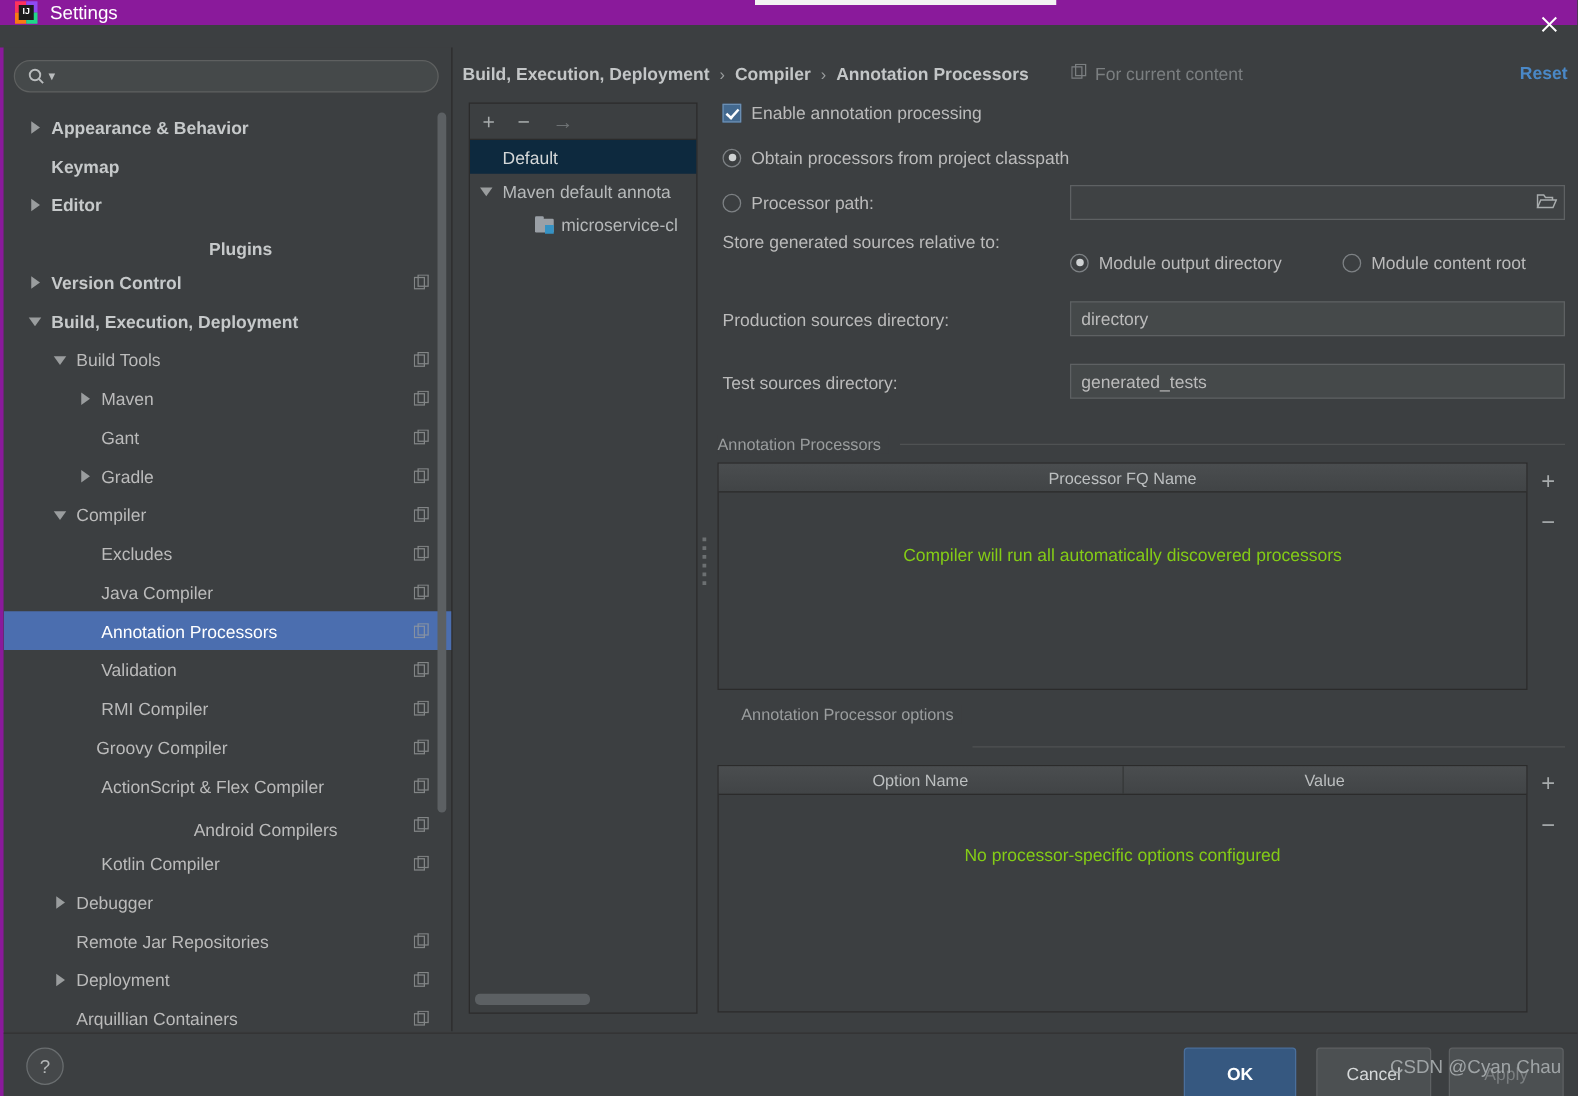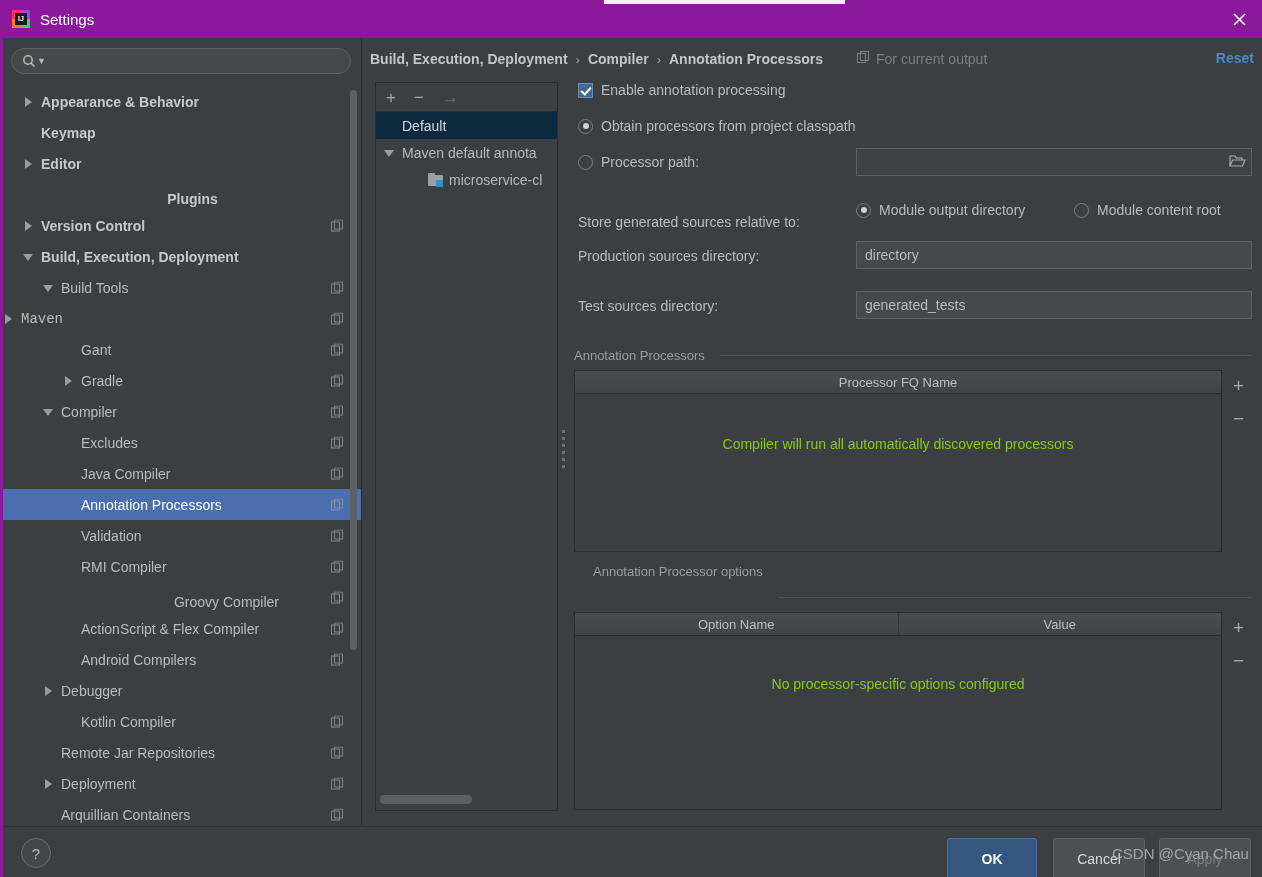--- a/index.html
+++ b/index.html
@@ -12,21 +12,21 @@
   #app {
     position: relative;
     width: 1262px; height: 877px;
     background: #3c3f41;
     box-sizing: border-box;
   }
 
   
   .titlebar {
     position: absolute; left: 0; top: 0;
-    width: 1262px; height: 38px;
+    width: 1262px; height: 20px;
     background: #8a1a9b;
     display: flex; align-items: center;
   }
   .title-accent {
     position: absolute; left: 604px; top: 0;
     width: 241px; height: 4px;
     background: #f2f2f2;
   }
   .logo {
     position: relative;
@@ -486,21 +486,21 @@
           <span>Build, Execution, Deployment</span>
         </div>
         <div class="tree-row" style="padding-left: 40px;">
           <span class="tw down"></span>
           <span>Build Tools</span>
           <span class="copy-icon"><svg width="13" height="13" viewBox="0 0 13 13">
               <rect x="0.5" y="2.5" width="8" height="9" fill="none" stroke="#9a9d9e"></rect>
               <rect x="3.5" y="0.5" width="8" height="9" fill="none" stroke="#9a9d9e"></rect>
             </svg></span>
         </div>
-        <div class="tree-row" style=" font-family: Liberation Mono, monospace;">
+        <div class="tree-row" style="padding-left: 60px;">
           <span class="tw right"></span>
           <span>Maven</span>
           <span class="copy-icon"><svg width="13" height="13" viewBox="0 0 13 13">
               <rect x="0.5" y="2.5" width="8" height="9" fill="none" stroke="#9a9d9e"></rect>
               <rect x="3.5" y="0.5" width="8" height="9" fill="none" stroke="#9a9d9e"></rect>
             </svg></span>
         </div>
         <div class="tree-row" style="padding-left: 60px;">
           <span class="tw"></span>
           <span>Gant</span>
@@ -558,55 +558,55 @@
             </svg></span>
         </div>
         <div class="tree-row" style="padding-left: 60px;">
           <span class="tw"></span>
           <span>RMI Compiler</span>
           <span class="copy-icon"><svg width="13" height="13" viewBox="0 0 13 13">
               <rect x="0.5" y="2.5" width="8" height="9" fill="none" stroke="#9a9d9e"></rect>
               <rect x="3.5" y="0.5" width="8" height="9" fill="none" stroke="#9a9d9e"></rect>
             </svg></span>
         </div>
-        <div class="tree-row" style="padding-left: 88px; flex-direction: column;">
+        <div class="tree-row" style="padding-left: 56px;">
           <span class="tw"></span>
           <span>Groovy Compiler</span>
           <span class="copy-icon"><svg width="13" height="13" viewBox="0 0 13 13">
               <rect x="0.5" y="2.5" width="8" height="9" fill="none" stroke="#9a9d9e"></rect>
               <rect x="3.5" y="0.5" width="8" height="9" fill="none" stroke="#9a9d9e"></rect>
             </svg></span>
         </div>
         <div class="tree-row" style="padding-left: 60px;">
           <span class="tw"></span>
           <span>ActionScript &amp; Flex Compiler</span>
           <span class="copy-icon"><svg width="13" height="13" viewBox="0 0 13 13">
               <rect x="0.5" y="2.5" width="8" height="9" fill="none" stroke="#9a9d9e"></rect>
               <rect x="3.5" y="0.5" width="8" height="9" fill="none" stroke="#9a9d9e"></rect>
             </svg></span>
         </div>
-        <div class="tree-row" style="padding-left: 60px;">
+        <div class="tree-row" style="padding-left: 60px; flex-direction: column;">
           <span class="tw"></span>
           <span>Android Compilers</span>
+          <span class="copy-icon"><svg width="13" height="13" viewBox="0 0 13 13">
+              <rect x="0.5" y="2.5" width="8" height="9" fill="none" stroke="#9a9d9e"></rect>
+              <rect x="3.5" y="0.5" width="8" height="9" fill="none" stroke="#9a9d9e"></rect>
+            </svg></span>
+        </div>
+        <div class="tree-row" style="padding-left: 60px;">
+          <span class="tw"></span>
+          <span>Kotlin Compiler</span>
           <span class="copy-icon"><svg width="13" height="13" viewBox="0 0 13 13">
               <rect x="0.5" y="2.5" width="8" height="9" fill="none" stroke="#9a9d9e"></rect>
               <rect x="3.5" y="0.5" width="8" height="9" fill="none" stroke="#9a9d9e"></rect>
             </svg></span>
         </div>
         <div class="tree-row" style="padding-left: 40px;">
           <span class="tw right"></span>
           <span>Debugger</span>
-        </div>
-        <div class="tree-row" style="padding-left: 60px;">
-          <span class="tw"></span>
-          <span>Kotlin Compiler</span>
-          <span class="copy-icon"><svg width="13" height="13" viewBox="0 0 13 13">
-              <rect x="0.5" y="2.5" width="8" height="9" fill="none" stroke="#9a9d9e"></rect>
-              <rect x="3.5" y="0.5" width="8" height="9" fill="none" stroke="#9a9d9e"></rect>
-            </svg></span>
         </div>
         <div class="tree-row" style="padding-left: 40px;">
           <span class="tw"></span>
           <span>Remote Jar Repositories</span>
           <span class="copy-icon"><svg width="13" height="13" viewBox="0 0 13 13">
               <rect x="0.5" y="2.5" width="8" height="9" fill="none" stroke="#9a9d9e"></rect>
               <rect x="3.5" y="0.5" width="8" height="9" fill="none" stroke="#9a9d9e"></rect>
             </svg></span>
         </div>
         <div class="tree-row" style="padding-left: 40px;">
@@ -635,21 +635,21 @@
     <span class="crumb">Compiler</span>
     <span class="crumb-sep">›</span>
     <span class="crumb">Annotation Processors</span>
     <span class="for-project">
       <span>
         <svg width="13" height="13" viewBox="0 0 13 13">
           <rect x="0.5" y="2.5" width="8" height="9" fill="none" stroke="#7b7f81"></rect>
           <rect x="3.5" y="0.5" width="8" height="9" fill="none" stroke="#7b7f81"></rect>
         </svg>
       </span>
-      <span>For current output</span>
+      <span>For current content</span>
     </span>
   </div>
   <div class="reset-link" style="top:50px;">Reset</div>
 
   <div class="mid-panel">
     <div class="mid-toolbar">
       <span class="tb-icon">+</span>
       <span class="tb-icon">−</span>
       <span class="tb-icon dim">→</span>
     </div>
@@ -703,21 +703,21 @@
     <div class="textfield disabled" style="position:absolute; left:284px; top:72px; width:396px;">
       <span></span>
       <span class="browse-btn">
         <svg width="17" height="14" viewBox="0 0 17 14">
           <path d="M1 12V2h5l1.4 2H13v2" fill="none" stroke="#a8acad" stroke-width="1.2"></path>
           <path d="M1 12l2.6-6H16l-2.6 6z" fill="none" stroke="#a8acad" stroke-width="1.2"></path>
         </svg>
       </span>
     </div>
 
-    <div class="row" style="left:6px; top:138px;">
+    <div class="row" style="left:6px; top:109px;">
       <span class="plain-lbl">Store generated sources relative to:</span>
     </div>
     <div class="row" style="left:284px; top:126px;">
       <span class="radio on"></span>
       <span class="lbl">Module output directory</span>
     </div>
     <div class="row" style="left:502px; top:126px;">
       <span class="radio"></span>
       <span class="lbl">Module content root</span>
     </div>

